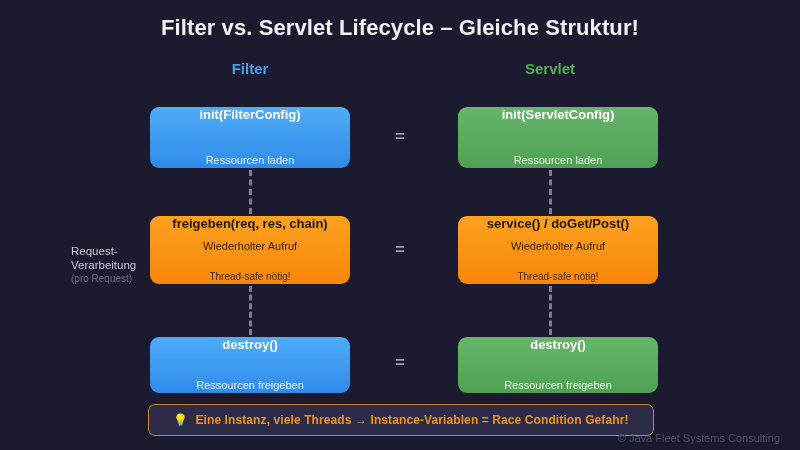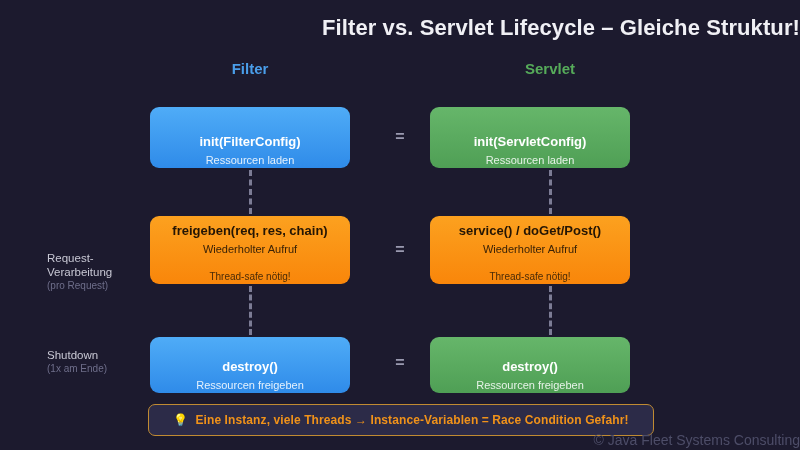--- a/index.html
+++ b/index.html
@@ -21,21 +21,21 @@
     width: 800px;
     height: 450px;
   }
 
   
   .title {
     position: absolute;
     left: 0;
     top: 15px;
     width: 800px;
-    text-align: right;
+    text-align: center;
     font-size: 22px;
     font-weight: bold;
     color: #f0f0f5;
     letter-spacing: 0.1px;
   }
 
   
   .col-head {
     position: absolute;
     top: 60px;
@@ -63,33 +63,33 @@
     font-size: 11.5px;
     line-height: 14px;
   }
   .row-label .sub {
     display: block;
     color: #6e6e8a;
     font-size: 10px;
     line-height: 14px;
   }
   .row-label.r1 { top: 127px; }
-  .row-label.r2 { top: 251px; }
+  .row-label.r2 { top: 244px; margin-left: 24px; }
   .row-label.r3 { top: 348px; }
 
   
   .box {
     position: absolute;
     border-radius: 9px;
     text-align: center;
     box-sizing: border-box;
     display: flex;
     flex-direction: column;
     align-items: center;
-    justify-content: flex-end;
+    justify-content: space-between;
   }
   .box .main {
     font-size: 13px;
     font-weight: bold;
     line-height: 16px;
   }
   .box .sub1 {
     font-size: 11px;
     line-height: 15px;
     margin-top: 3px;
@@ -112,21 +112,21 @@
   .box.green .sub1 { color: #e6f3e7; }
   .box.orange {
     background: linear-gradient(180deg, #fca11f 0%, #f9860a 100%);
     color: #241504;
   }
   .box.orange .sub1 { color: #3a2206; }
   .box.orange .sub2 { color: #4a2b07; }
 
   
   .col-f { left: 150px; width: 200px; }
-  .col-s { left: 430px; width: 200px; }
+  .col-s { left: 458px; width: 200px; }
 
   
   .row-1 { top: 107px; height: 61px; }
   .row-2 { top: 216px; height: 68px; }
   .row-3 { top: 337px; height: 56px; }
 
   
   .connector {
     position: absolute;
     width: 0;
@@ -174,23 +174,23 @@
   .note .note-text {
     font-size: 12px;
     font-weight: bold;
     color: #f0921a;
     letter-spacing: 0.1px;
   }
 
   
   .footer {
     position: absolute;
-    right: 0;
+    right: 20px;
     top: 432px;
-    font-size: 14px;
+    font-size: 11px;
     color: #4d4d68;
     text-align: right;
   }
 </style>
 </head>
 <body>
 
 <div class="stage">
 
   <div class="title">Filter vs. Servlet Lifecycle – Gleiche Struktur!</div>
@@ -230,24 +230,20 @@
 
   <div class="box orange col-s row-2">
     <div class="main">service() / doGet/Post()</div>
     <div class="sub1">Wiederholter Aufruf</div>
     <div class="sub2">Thread-safe nötig!</div>
   </div>
 
   <div class="connector conn-f2"></div>
   <div class="connector conn-s2"></div>
 
-  <div class="row-label r3">
-    <span>Shutdown</span>
-    <span class="sub">(1x am Ende)</span>
-  </div>
 
   <div class="box blue col-f row-3">
     <div class="main">destroy()</div>
     <div class="sub1">Ressourcen freigeben</div>
   </div>
 
   <div class="equals eq-3">=</div>
 
   <div class="box green col-s row-3">
     <div class="main">destroy()</div>

